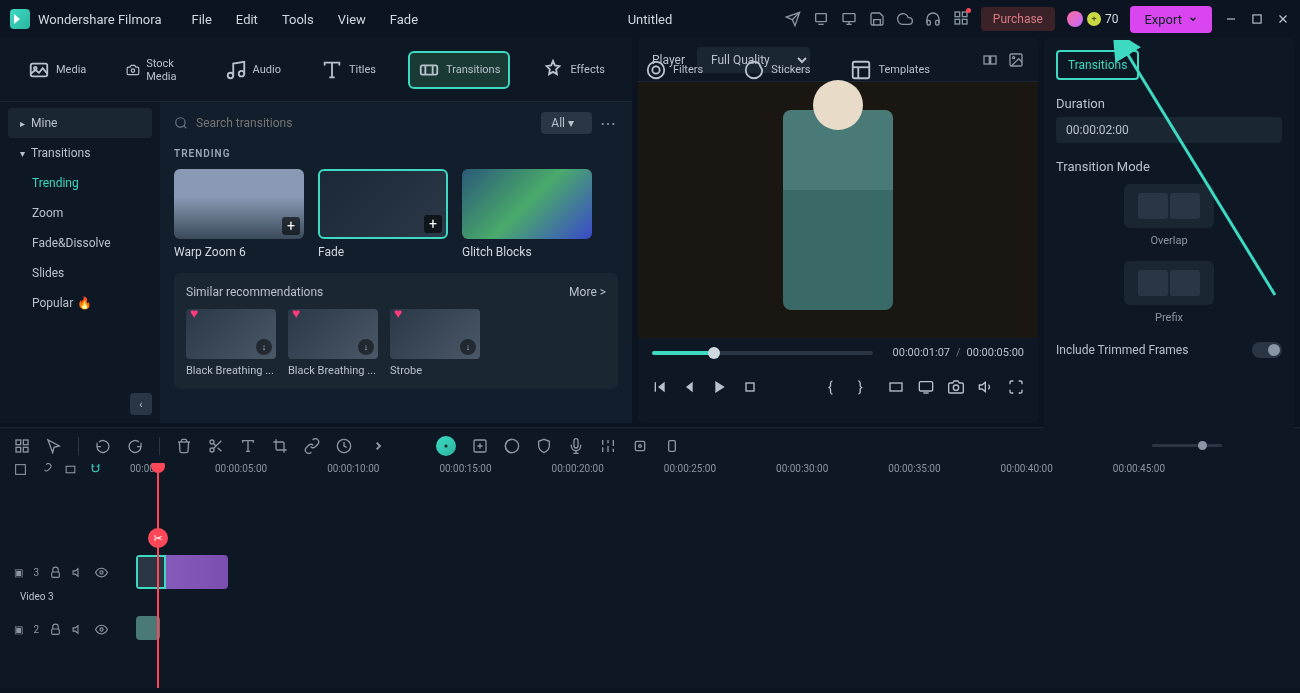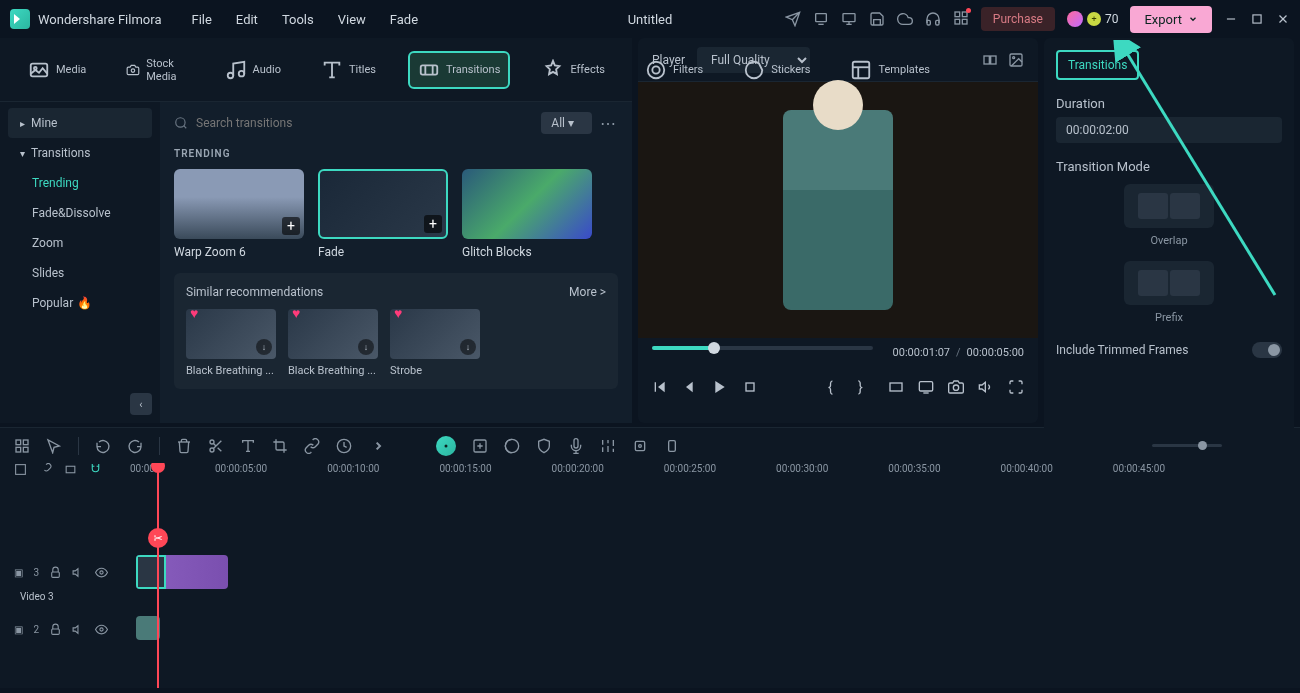--- a/index.html
+++ b/index.html
@@ -10,21 +10,21 @@
 .app-name{color:#d0d8e0;font-size:13px;margin-right:30px}
 .menu{display:flex;gap:24px}
 .menu span{color:#d0d8e0;font-size:13px;cursor:pointer}
 .doc-title{position:absolute;left:50%;transform:translateX(-50%);color:#d0d8e0;font-size:13px}
 .title-right{margin-left:auto;display:flex;align-items:center;gap:12px}
 .tic{width:16px;height:16px;color:#8a96a3;cursor:pointer}
 .purchase{background:#3a2228;color:#d77a84;border:none;padding:5px 12px;border-radius:4px;font-size:12px;cursor:pointer}
 .credits{display:flex;align-items:center;gap:4px;color:#d0d8e0;font-size:12px}
 .credits .av{width:16px;height:16px;border-radius:50%;background:linear-gradient(135deg,#ff6b9d,#c06bff)}
 .credits .coin{width:14px;height:14px;border-radius:50%;background:#c9d943;display:flex;align-items:center;justify-content:center;font-size:9px;color:#3a4200}
-.export-btn{background:#f9a8d4;color:#0b2420;border:none;padding:6px 14px;border-radius:4px;font-size:13px;cursor:pointer;display:flex;align-items:center;gap:6px}
+.export-btn{background:#d946ef;color:#0b2420;border:none;padding:6px 14px;border-radius:4px;font-size:13px;cursor:pointer;display:flex;align-items:center;gap:6px}
 .wc{width:14px;height:14px;color:#b8c1cc;cursor:pointer}
 .main-area{display:flex;height:385px}
 .left-panel{width:632px;background:#0e1824}
 .tabs-row{height:64px;display:flex;align-items:center;padding:0 20px;gap:24px;border-bottom:1px solid #1a2632}
 .tab{display:flex;flex-direction:row;align-items:center;gap:6px;cursor:pointer;padding:6px 8px;border-radius:6px;position:relative}
 .tab.active{background:#1a3a35;border:2px solid #3dd9c1}
 .tab svg{width:22px;height:22px;color:#b8c1cc}
 .tab span{font-size:11px;color:#b8c1cc}
 .browser{display:flex;height:321px}
 .side-list{width:160px;background:#0e1824;padding:6px 8px;position:relative}
@@ -57,21 +57,21 @@
 .rec-name{font-size:11px;color:#b8c1cc;margin-top:5px;white-space:nowrap;overflow:hidden;text-overflow:ellipsis}
 .preview{width:400px;background:#0e1824;margin-left:6px;border-radius:6px}
 .preview-head{height:44px;display:flex;align-items:center;padding:0 14px;gap:12px;border-bottom:1px solid #1a2632}
 .quality-sel{background:#1a2632;border:none;color:#b8c1cc;padding:5px 24px 5px 10px;border-radius:4px;font-size:12px}
 .preview-icons{margin-left:auto;display:flex;gap:10px}
 .pvic{width:16px;height:16px;color:#8a96a3;cursor:pointer}
 .video-area{height:256px;background:#1a1612;position:relative;display:flex;align-items:center;justify-content:center}
 .cat{width:110px;height:200px;background:linear-gradient(180deg,#4a7a78 40%,#3a6a68 40%);border-radius:8px;position:relative}
 .cat::before{content:"";position:absolute;top:-30px;left:30px;width:50px;height:50px;border-radius:50%;background:#e8dcc8}
 .playback{padding:8px 14px}
-.scrub{display:flex;gap:20px;margin-bottom:20px}
+.scrub{display:flex;align-items:center;gap:20px;margin-bottom:20px}
 .scrub-track{flex:1;height:4px;background:#2a3644;border-radius:2px;position:relative}
 .scrub-fill{height:100%;width:28%;background:#3dd9c1;border-radius:2px}
 .scrub-head{position:absolute;left:28%;top:-4px;width:12px;height:12px;border-radius:50%;background:#d0d8e0;transform:translateX(-50%)}
 .time-disp{font-size:11px;color:#b8c1cc}
 .time-disp .sep{margin:0 6px;color:#6a7683}
 .controls{display:flex;align-items:center;gap:14px;margin-top:6px}
 .pbic{width:16px;height:16px;color:#b8c1cc;cursor:pointer}
 .controls .spacer{flex:1}
 .right-panel{width:250px;background:#0e1824;margin-left:6px;border-radius:6px;padding:12px;position:relative}
 .rp-tab{display:inline-block;padding:6px 10px;border:2px solid #3dd9c1;border-radius:4px;color:#3dd9c1;font-size:12px}
@@ -258,24 +258,24 @@
             <span>Mine</span>
           </div>
         <div class="side-item">
             <span class="chev">▾</span>
             <span>Transitions</span>
           </div>
         <div class="side-item sel" style="padding-left:24px">
             <span>Trending</span>
           </div>
         <div class="side-item" style="padding-left:24px">
+            <span>Zoom</span>
+          </div>
+        <div class="side-item" style="padding-left:24px">
             <span>Fade&amp;Dissolve</span>
-          </div>
-        <div class="side-item" style="padding-left:24px">
-            <span>Zoom</span>
           </div>
         <div class="side-item" style="padding-left:24px">
             <span>Slides</span>
           </div>
         <div class="side-item" style="padding-left:24px">
             <span>Popular</span>
             <span class="fire">🔥</span>
           </div>
         <div class="collapse-btn">‹</div>
       </div>

